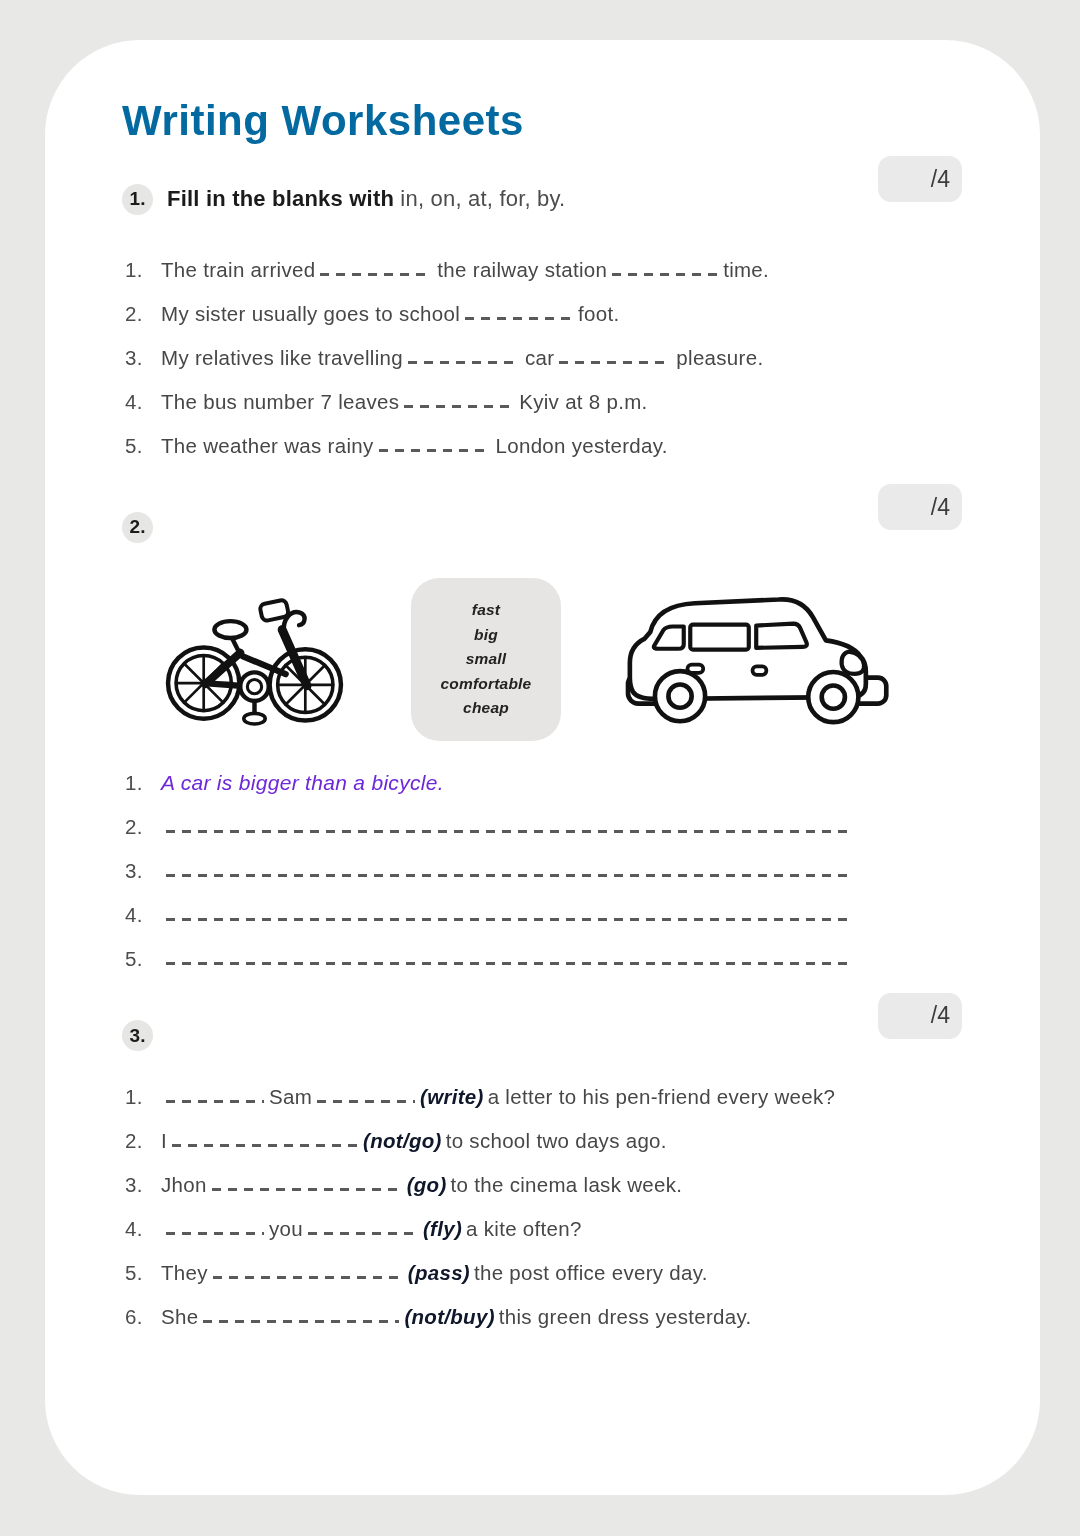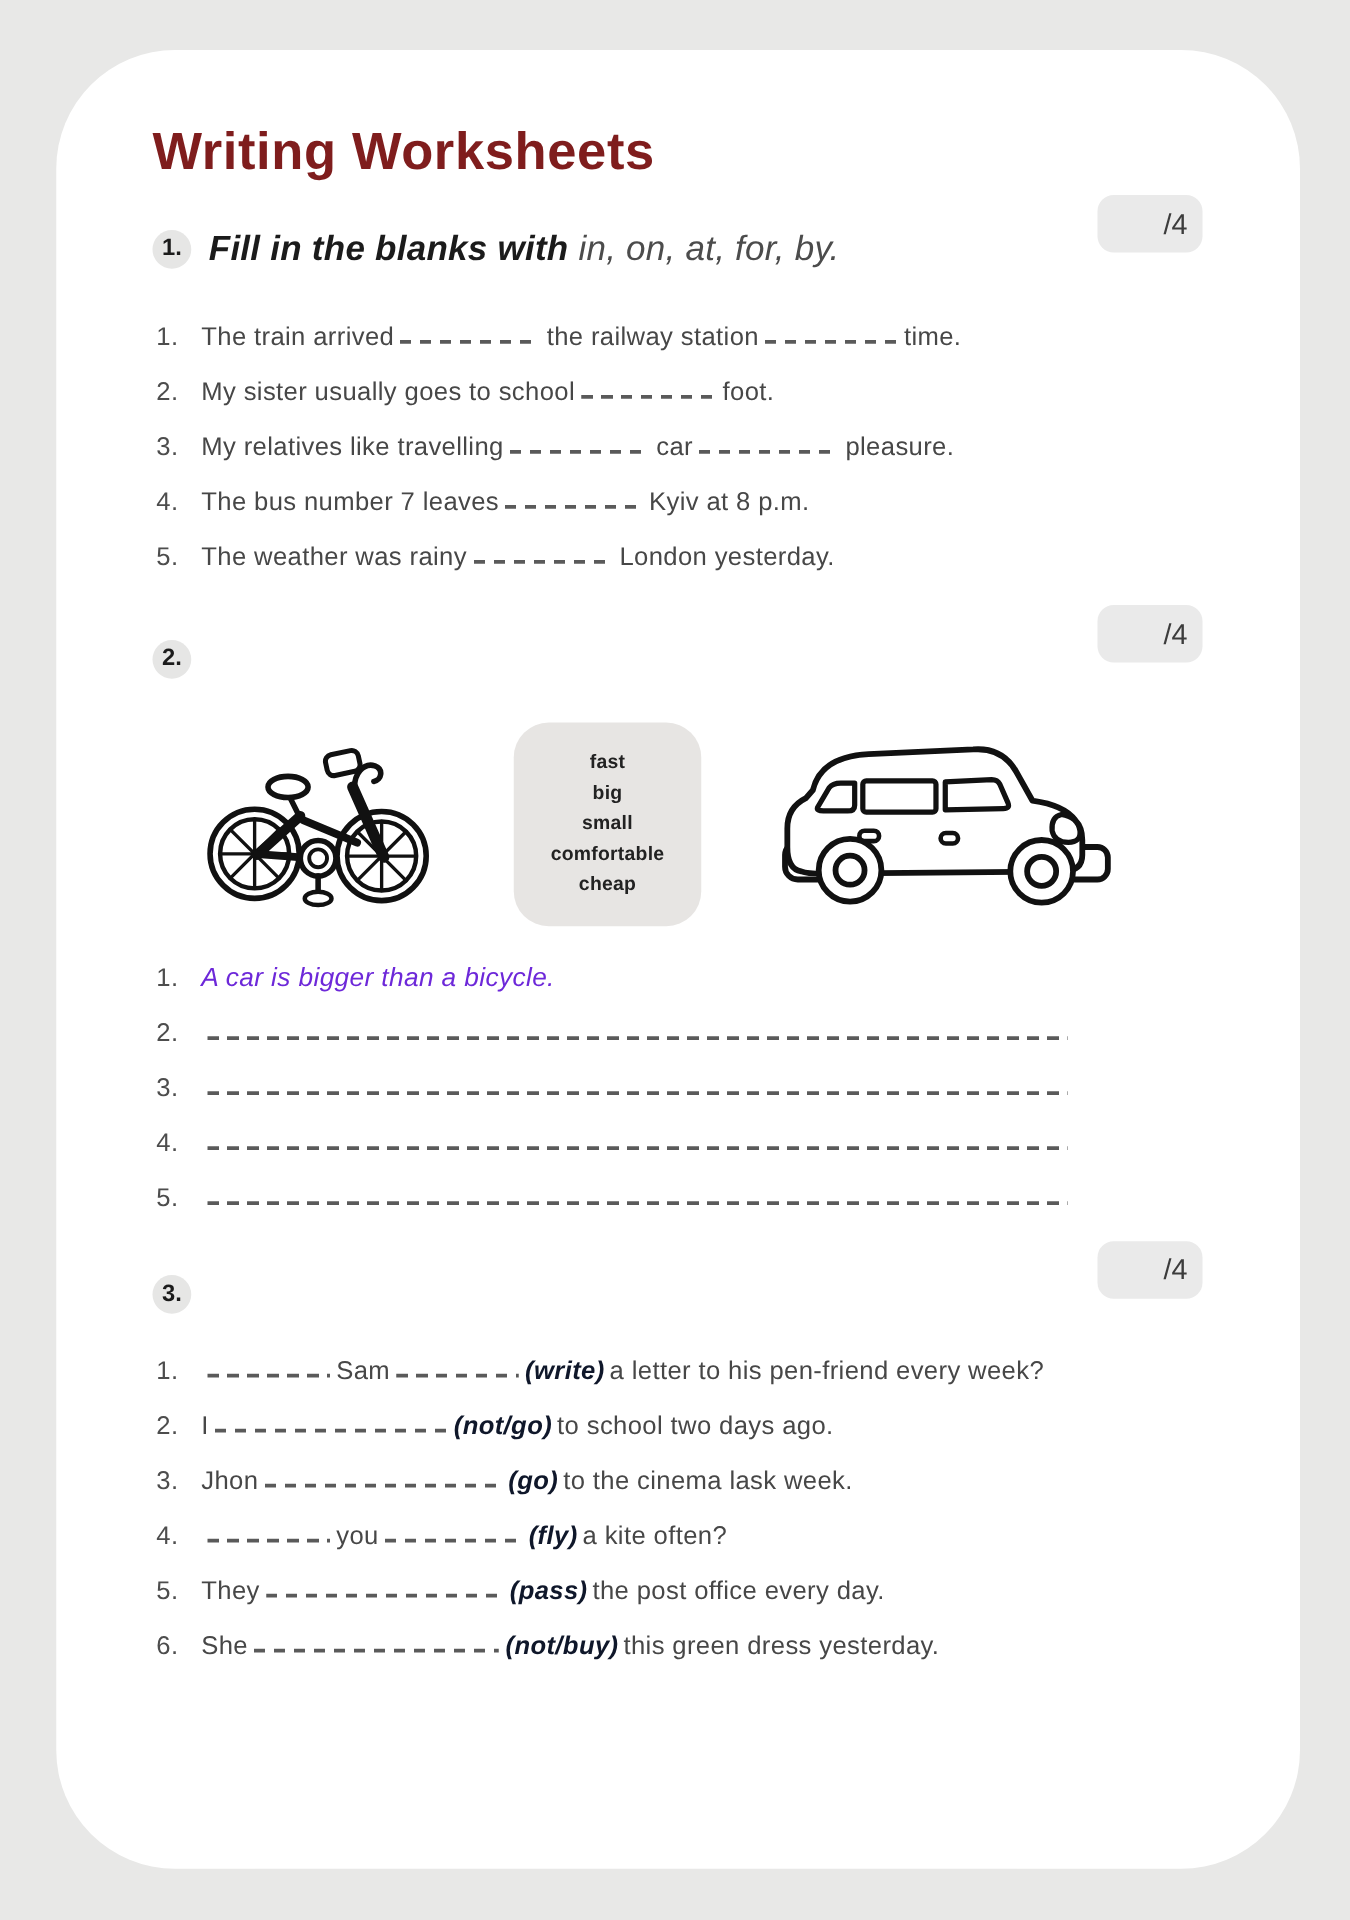--- a/index.html
+++ b/index.html
@@ -15,38 +15,38 @@
     margin:40px 0 0 45px;
     background:#ffffff;
     border-radius:95px;
     padding:58px 82px 40px 77px;
     position:relative;
     overflow:hidden;
   }
   
   .hdr{display:flex;justify-content:space-between;align-items:flex-start;}
   h1{
-    margin:0;font-size:42px;font-weight:800;color:#7f1d1d;
+    margin:0;font-size:42px;font-weight:800;color:#0369a1;
     letter-spacing:0.5px;line-height:1.1;
   }
   .name-block{width:288px;margin-top:6px;}
   .name-label{font-size:22px;font-weight:700;color:#141414;letter-spacing:0.3px;}
   .name-line{margin-top:14px;border-bottom:2px solid #2f2f2f;height:1px;width:100%;}
   
   .sec-header{position:relative;display:flex;align-items:center;gap:14px;height:34px;}
   .sec-header.s1{margin-top:38px;}
   .sec-header.s2{margin-top:52px;}
   .sec-header.s3{margin-top:48px;}
   .num-badge{
     width:31px;height:31px;border-radius:50%;
     background:#e6e6e5;color:#1b1b1b;
     display:inline-flex;align-items:center;justify-content:center;
     font-size:19px;font-weight:800;flex-shrink:0;
   }
-  .sec-title{margin:0;font-size:28px;font-weight:800;color:#1b1b1b;letter-spacing:0.2px;font-style:italic;}
+  .sec-title{margin:0;font-size:22px;font-weight:800;color:#1b1b1b;letter-spacing:0.2px;}
   .sec-title .tail{font-weight:400;color:#4c4c4c;}
   .score-box{
     position:absolute;right:-4px;top:-26px;
     width:84px;height:46px;border-radius:13px;
     background:#eaeaea;
     display:flex;align-items:center;justify-content:flex-end;
     padding-right:12px;box-sizing:border-box;
     font-size:23px;font-weight:400;color:#3c3c3c;
   }
   
@@ -64,21 +64,21 @@
   }
   .verb{font-weight:800;font-style:italic;color:#0f172a;margin-right:4px;}
   .example{font-style:italic;color:#6d28d9;font-size:21px;}
   
   .pics-row{display:flex;align-items:center;margin:34px 0 0 30px;}
   .word-box{
     box-sizing:border-box;width:150px;min-height:146px;
     margin:0 54px;border-radius:28px;background:#e7e5e3;
     padding:20px 8px;text-align:center;
   }
-  .word-box .word{font-size:15.5px;font-weight:700;color:#222;line-height:24.5px;letter-spacing:0.2px;}
+  .word-box .word{font-size:15.5px;font-weight:700;color:#222;line-height:24.5px;letter-spacing:0.2px;font-style:italic;}
   .doodle{flex-shrink:0;}
 </style>
 </head>
 <body>
 
 <div class="card">
 
   <div class="hdr">
     <h1>Writing Worksheets</h1>
   </div>

